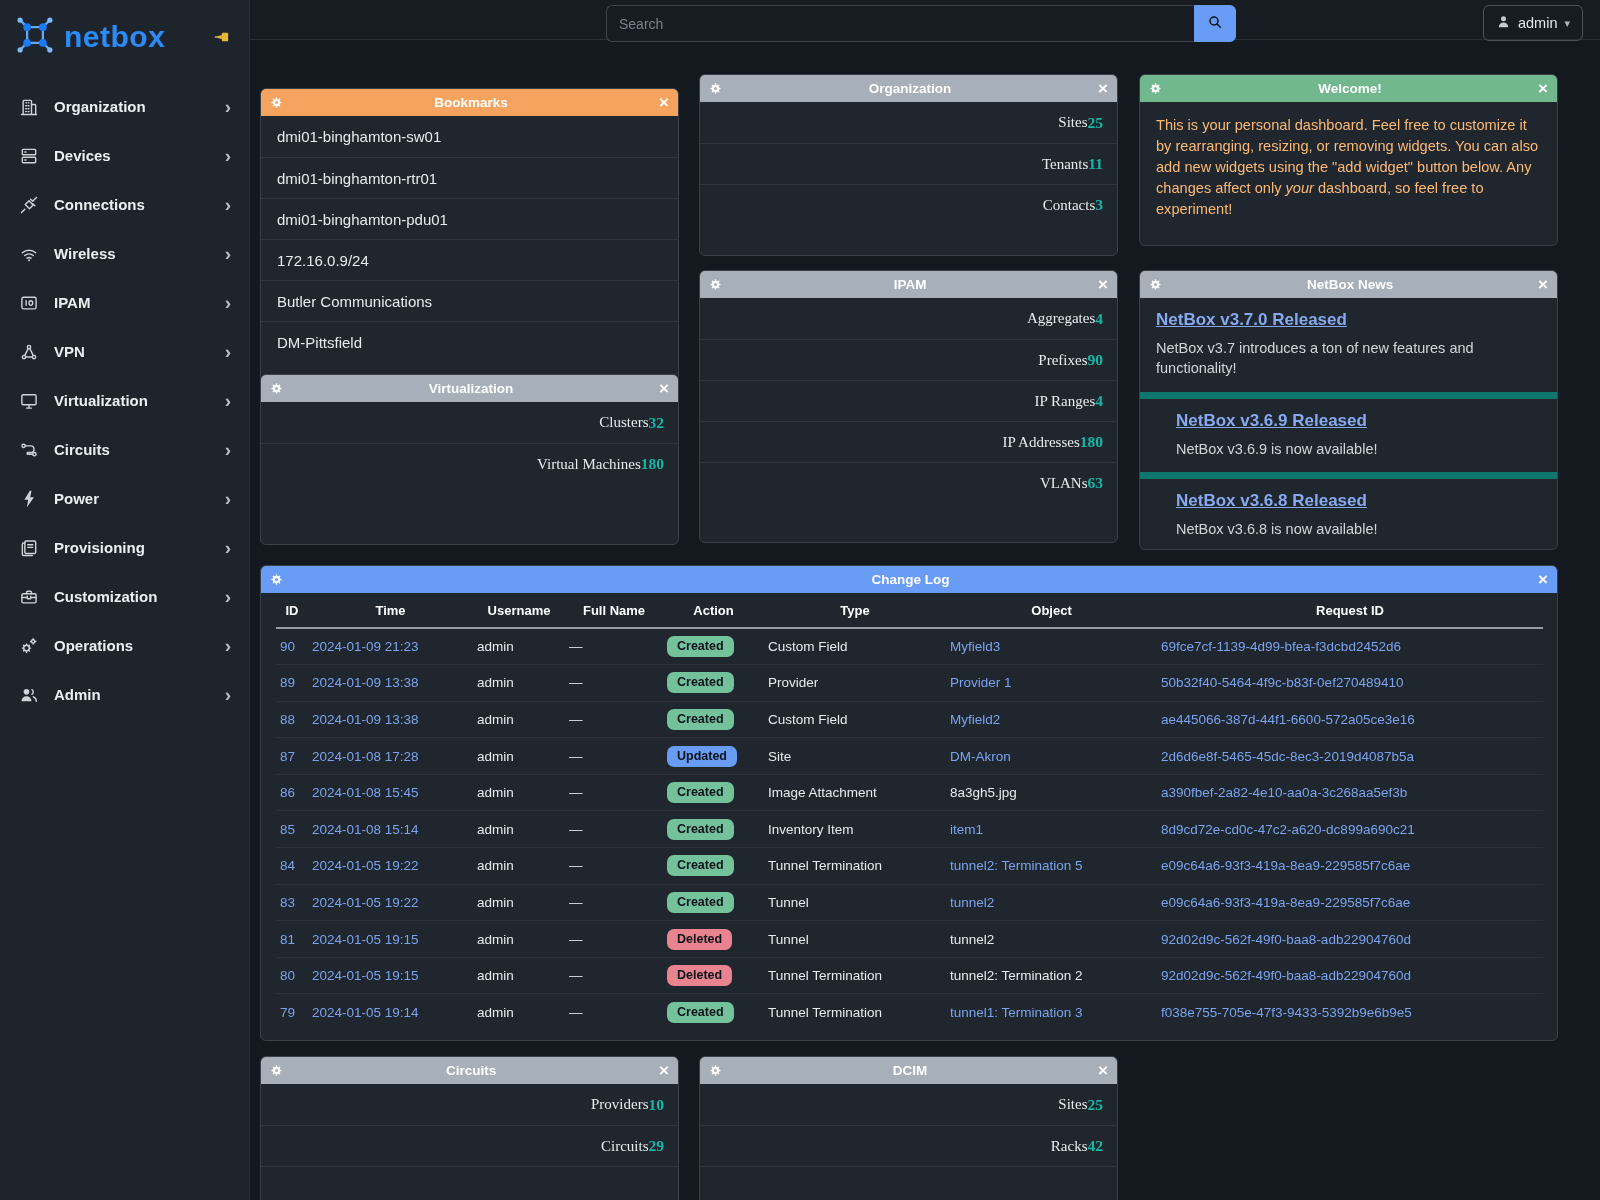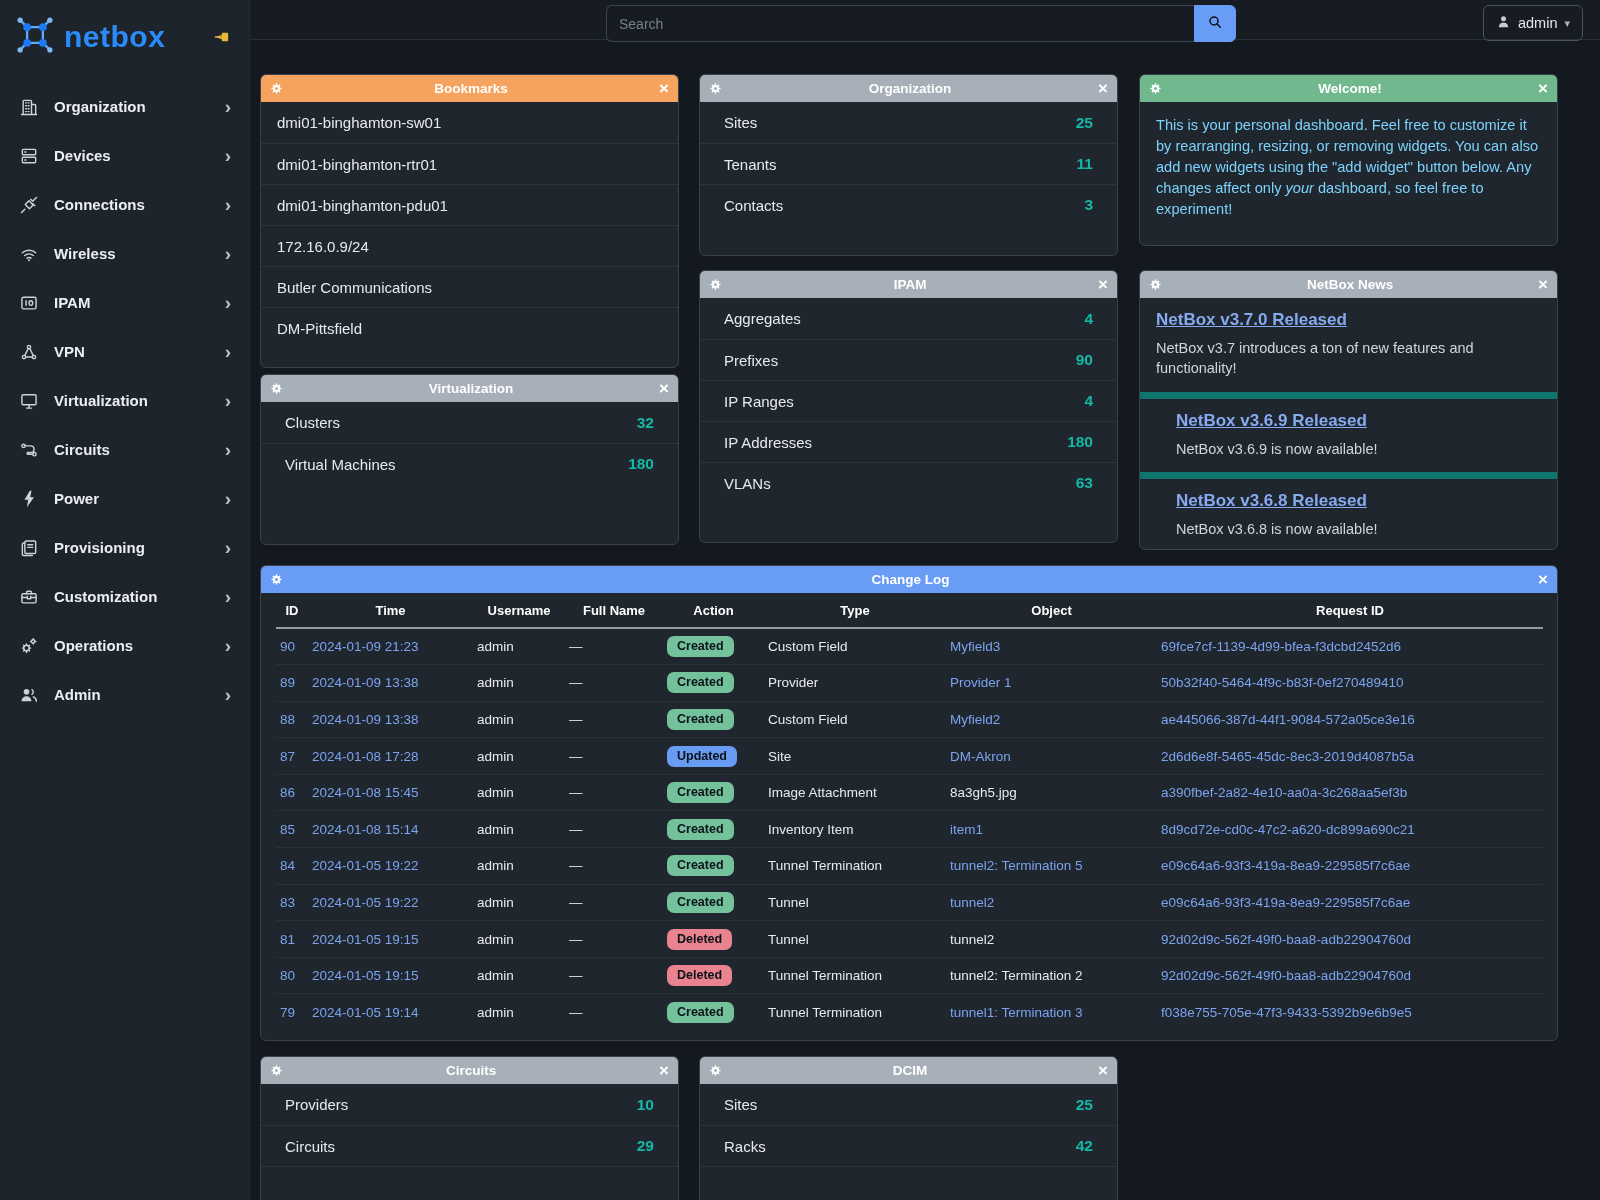--- a/index.html
+++ b/index.html
@@ -46,27 +46,27 @@
   .h-gray   { background:#a7afb8; }
   .h-green  { background:#72b88e; }
   .h-blue   { background:#699cf5; }
   .h-orange .gear-hole{ fill:#f5a35f; } .h-gray .gear-hole{ fill:#a7afb8; }
   .h-green .gear-hole{ fill:#72b88e; }  .h-blue .gear-hole{ fill:#699cf5; }
 
   ul.rows { list-style:none; }
   .bm-row { padding:0 16px; height:41px; display:flex; align-items:center;
             font-size:15px; color:#e8ebed; cursor:pointer; }
   .bm-row + .bm-row { border-top:1px solid #2d343d; }
-  .stat-row { padding:0 24px; height:41px; display:flex; align-items:center; justify-content:space-between; }
+  .stat-row { padding:0 14px; height:41px; display:flex; align-items:center; justify-content:flex-end;font-family:Liberation Serif, serif; }
   .stat-row + .stat-row { border-top:1px solid #2d343d; }
   .stat-label { font-size:15px; color:#e8ebed; cursor:pointer; }
   .stat-value { font-size:15.5px; font-weight:bold; color:#14b8a6; cursor:pointer; }
   .stat-row.ghost { height:40px; }
 
-  .welcome-body { padding:13px 16px; font-size:14.6px; line-height:1.44; color:#7dd3fc; }
+  .welcome-body { padding:13px 16px; font-size:14.6px; line-height:1.44; color:#fdba74; }
 
   .news-item { padding:12px 16px 13px; }
   .news-item + .news-item { border-top:7px solid #0f766e;padding-left:36px; }
   .news-title { font-size:17px; font-weight:bold; color:#86a9ef; cursor:pointer; }
   .news-title.u { text-decoration:underline; }
   .news-summary { margin-top:8px; font-size:14.5px; color:#d2d6da; line-height:1.4; }
   .news-summary:empty { display:none; }
 
   
   .cl-table { width:1267px; margin:0 15px; border-collapse:collapse; table-layout:fixed; }
@@ -294,21 +294,21 @@
         <svg width="15" height="15" viewBox="0 0 24 24">
             <circle cx="12" cy="7.5" r="4" fill="#c6cbd1"></circle>
             <path d="M4.5 21a7.5 7.5 0 0 1 15 0z" fill="#c6cbd1"></path>
           </svg>
       </span>
       <span>admin</span>
       <span class="user-caret">▾</span>
     </button>
   </header>
 
-  <section class="widget" style="left:260px;top:74px;width:419px;height:294px;">
+  <section class="widget" style="left:260px;top:88px;width:419px;height:294px;">
     <header class="w-head h-orange">
       <span>
         <svg class="gear-svg" width="13" height="13" viewBox="0 0 24 24">
             <g fill="#fff">
               <rect x="10.6" y="2.5" width="2.8" height="19" rx="1.2"></rect>
               <rect x="10.6" y="2.5" width="2.8" height="19" rx="1.2" transform="rotate(45 12 12)"></rect>
               <rect x="10.6" y="2.5" width="2.8" height="19" rx="1.2" transform="rotate(90 12 12)"></rect>
               <rect x="10.6" y="2.5" width="2.8" height="19" rx="1.2" transform="rotate(135 12 12)"></rect>
               <circle cx="12" cy="12" r="6.5"></circle>
             </g>
@@ -550,21 +550,21 @@
           <td><span class="cell-link">50b32f40-5464-4f9c-b83f-0ef270489410</span></td>
         </tr>
           <tr>
           <td><span class="cell-link">88</span></td>
           <td><span class="cell-link">2024-01-09 13:38</span></td>
           <td><span class="cell-plain">admin</span></td>
           <td><span class="cell-muted">—</span></td>
           <td><span class="badge created">Created</span></td>
           <td><span class="cell-plain">Custom Field</span></td>
           <td><span class="cell-link">Myfield2</span></td>
-          <td><span class="cell-link">ae445066-387d-44f1-9084-572a05ce3e16</span></td>
+          <td><span class="cell-link">ae445066-387d-44f1-6600-572a05ce3e16</span></td>
         </tr>
           <tr>
           <td><span class="cell-link">87</span></td>
           <td><span class="cell-link">2024-01-08 17:28</span></td>
           <td><span class="cell-plain">admin</span></td>
           <td><span class="cell-muted">—</span></td>
           <td><span class="badge updated">Updated</span></td>
           <td><span class="cell-plain">Site</span></td>
           <td><span class="cell-link">DM-Akron</span></td>
           <td><span class="cell-link">2d6d6e8f-5465-45dc-8ec3-2019d4087b5a</span></td>

